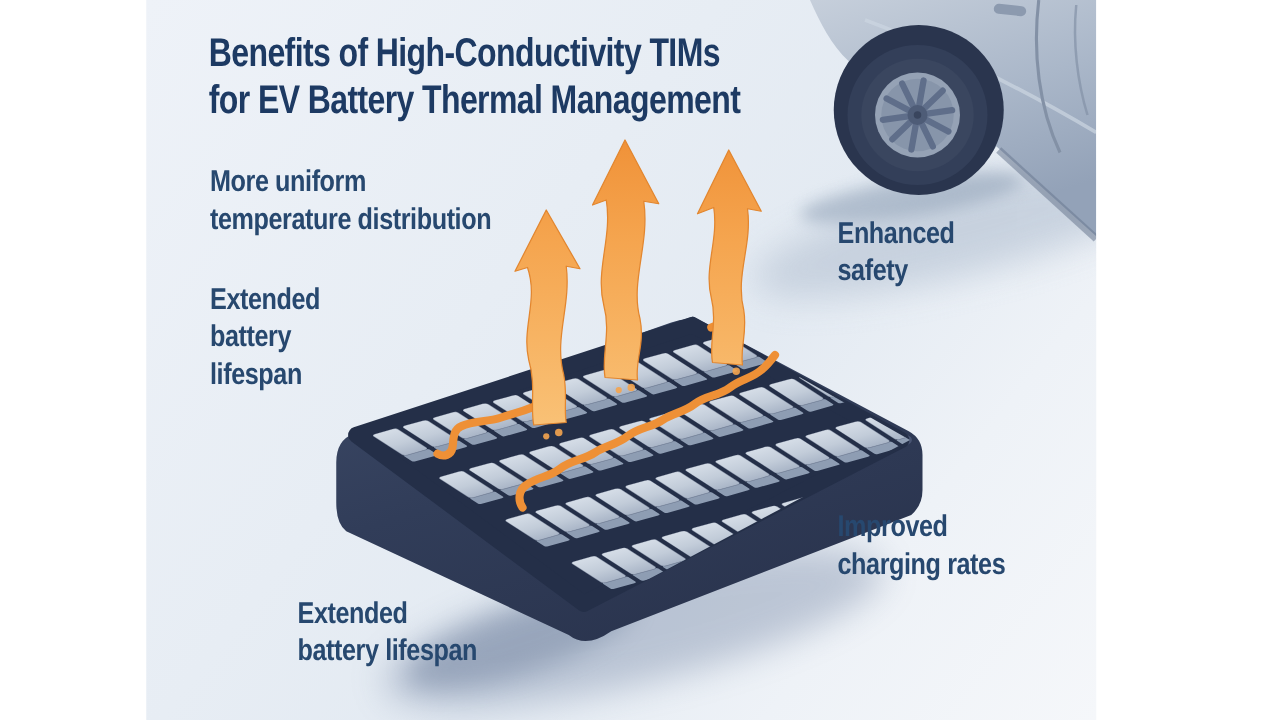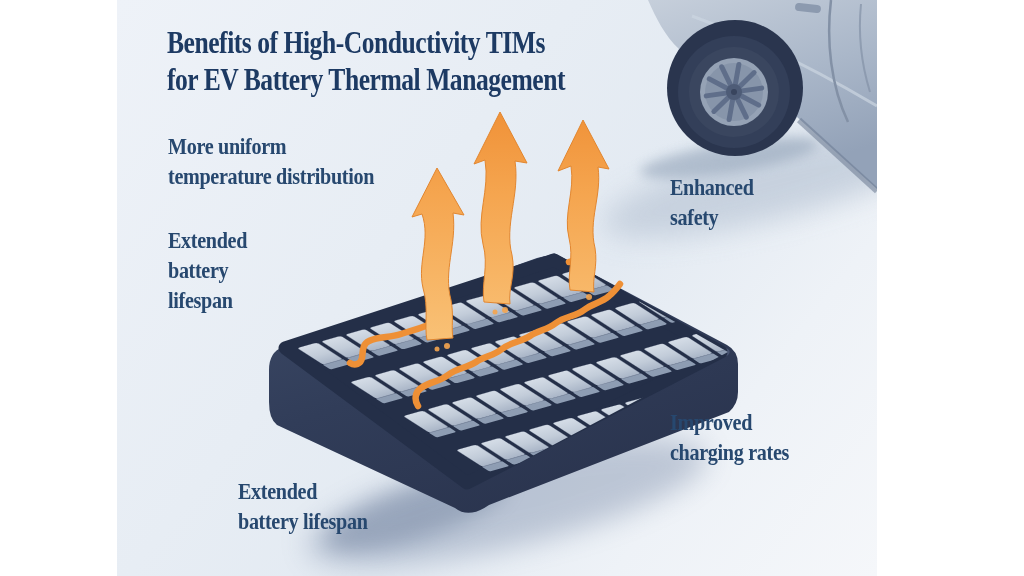--- a/index.html
+++ b/index.html
@@ -1,16 +1,16 @@
 <!DOCTYPE html>
 <html><head>
 <meta charset="utf-8">
 <style>
   html,body{margin:0;padding:0;background:#ffffff;width:1024px;height:576px;overflow:hidden;}
-  #stage{position:relative;width:1024px;height:576px;background:#ffffff;font-family:Liberation Serif, serif;}
+  #stage{position:relative;width:1024px;height:576px;background:#ffffff;font-family:Liberation Sans, sans-serif;}
   #canvas{position:absolute;left:117px;top:0;width:760px;height:576px;overflow:hidden;
           background:linear-gradient(128deg,#eef2f8 0%,#e7edf4 38%,#e3eaf2 58%,#eef2f7 78%,#f5f7fa 100%);}
   #art{position:absolute;left:0;top:0;width:760px;height:576px;display:block;}
   .txt{position:absolute;color:#27486f;font-weight:700;font-size:24px;line-height:30px;
        letter-spacing:-0.4px;transform:scaleX(0.84);transform-origin:0 0;white-space:nowrap;}
   .txt div{white-space:nowrap;}
   #title{position:absolute;left:50px;top:24px;color:#1d3a63;font-weight:700;font-size:32px;
          line-height:37px;letter-spacing:-0.6px;transform:scaleX(0.80);transform-origin:0 0;white-space:nowrap;}
   #lbl-uniform{left:51px;top:131px;}
   #lbl-lifespan-left{left:51px;top:225px;}

